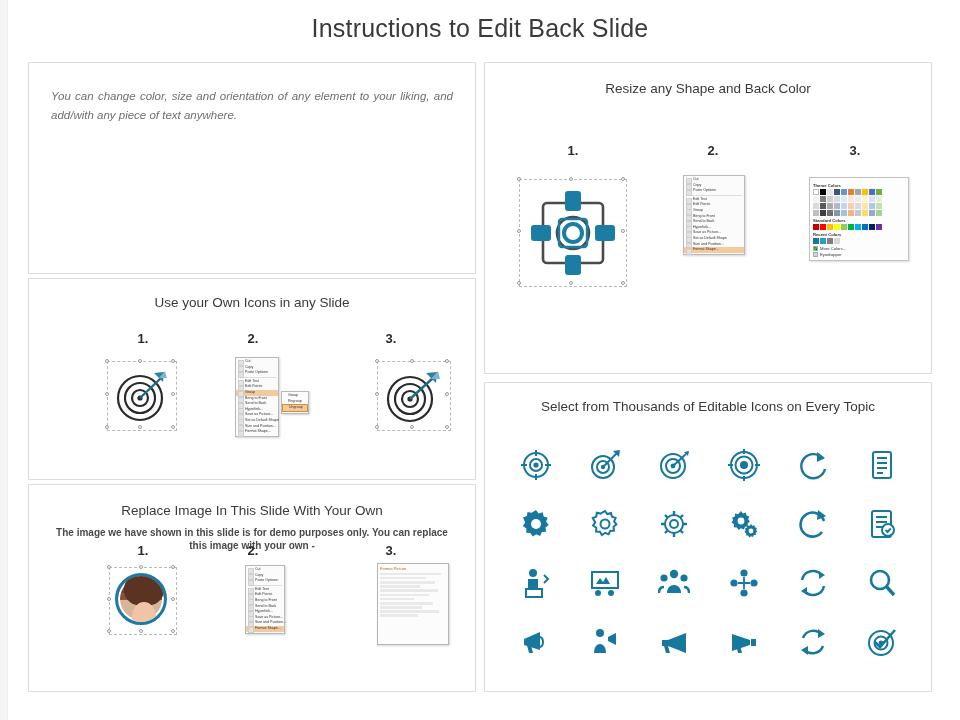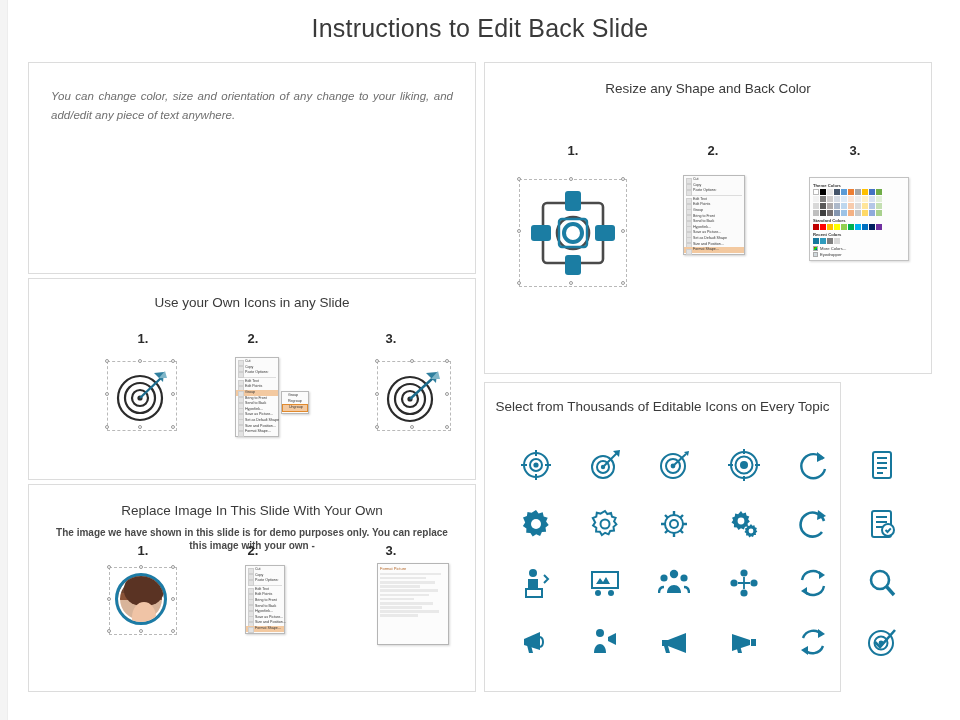--- a/index.html
+++ b/index.html
@@ -44,21 +44,21 @@
     line-height:19px;
     color:#6f6f6f;
     font-style:italic;
     text-align:justify;
   }
   
   #p-edit-shape   { left:28px;  top:62px;  width:448px; height:212px; }
   #p-own-icons    { left:28px;  top:278px; width:448px; height:202px; }
   #p-replace-img  { left:28px;  top:484px; width:448px; height:208px; }
   #p-resize       { left:484px; top:62px;  width:448px; height:312px; }
-  #p-select-icons { left:484px; top:382px; width:357px; height:310px; }
+  #p-select-icons { left:484px; top:382px; width:448px; height:310px; }
 
   .step-num {
     font-size:13px; font-weight:700; color:#2a2a2a; text-align:center;
   }
   .ctx-menu {
     border:1px solid #b9b9b9; background:#fbfbfb;
     box-shadow:1px 1px 2px rgba(0,0,0,.18);
     font-size:3.6px; color:#333; padding:1px 0;
     line-height:5.6px;
   }
@@ -125,21 +125,21 @@
   .mini-dialog .ln { height:2.6px; background:#e9e9e9; margin:1.6px 0; }
 </style>
 </head>
 <body>
 
 <div class="left-rail"></div>
 
 <div class="slide-title">Instructions to Edit Back Slide</div>
 
 <div class="panel" id="p-edit-shape">
-  <div class="body-text" style="margin:24px 22px 0 22px;">You can change color, size and orientation of any change to your liking, and add/edit any piece of text anywhere.</div>
+  <div class="body-text" style="margin:24px 22px 0 22px;">You can change color, size and orientation of any element to your liking, and add/with any piece of text anywhere.</div>
 </div>
 
 <div class="panel" id="p-own-icons">
   <div class="panel-title" style="margin-top:16px;">Use your Own Icons in any Slide</div>
 
   <div class="step-num" style="position:absolute; left:86px; top:52px; width:56px;">1.</div>
   <div class="step-num" style="position:absolute; left:196px; top:52px; width:56px;">2.</div>
   <div class="step-num" style="position:absolute; left:334px; top:52px; width:56px;">3.</div>
 
   <div style="position:absolute; left:78px; top:82px; width:70px; height:70px;">

